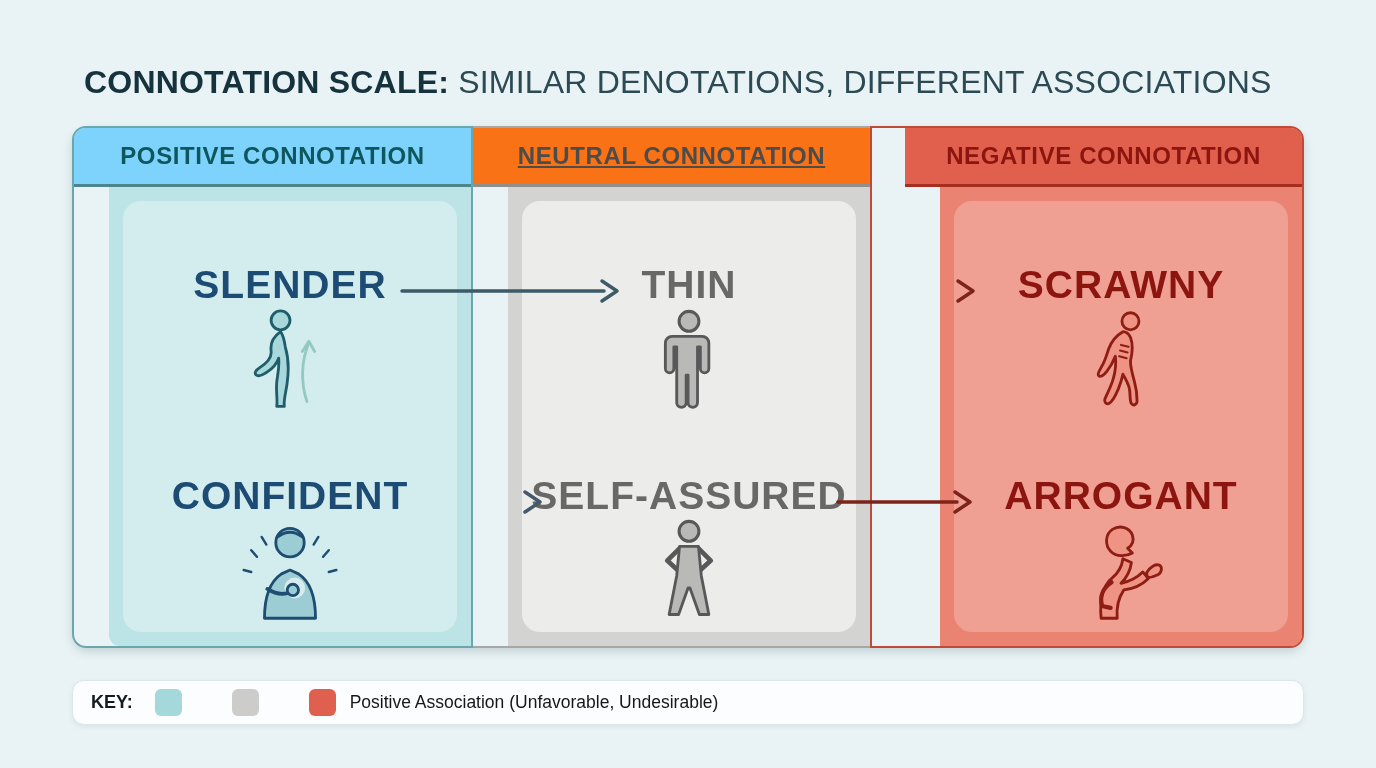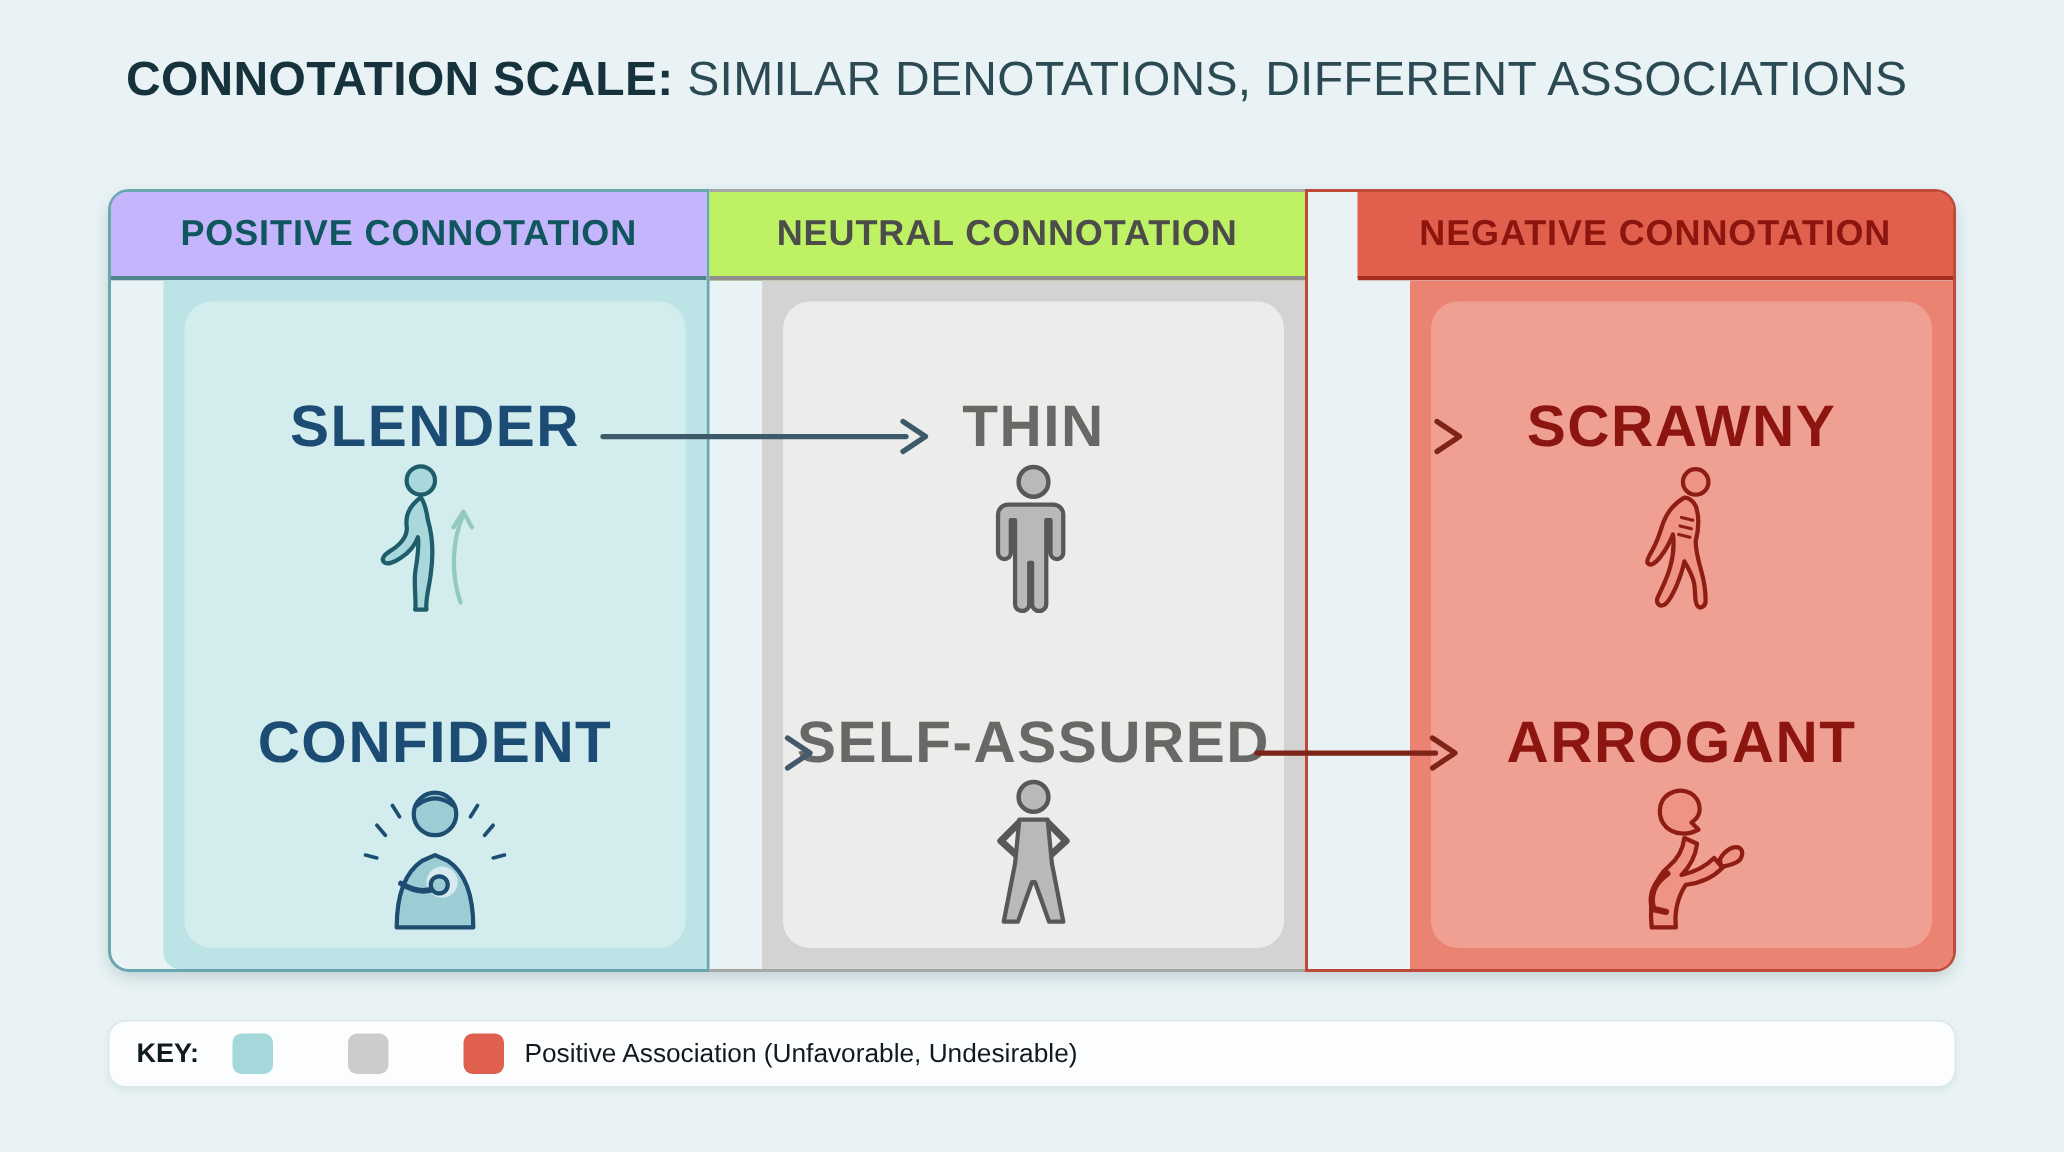--- a/index.html
+++ b/index.html
@@ -7,21 +7,21 @@
     width:1376px;height:768px;
     background:#e9f3f5;
     font-family:"Liberation Sans", sans-serif;
     position:relative;overflow:hidden;
     -webkit-font-smoothing:antialiased;
   }
   .stage{position:absolute;inset:0;}
 
   
   .title{
-    position:absolute;left:84px;top:34px;
+    position:absolute;left:84px;top:64px;
     font-size:32px;letter-spacing:.2px;white-space:nowrap;
     color:#1d3842;
   }
   .title .lead{font-weight:800;color:#16333d;}
   .title .rest{font-weight:500;color:#2c4a54;}
 
   
   .panel{
     position:absolute;left:72px;top:126px;width:1232px;height:522px;
     display:flex;border-radius:16px;
@@ -30,22 +30,22 @@
   .col{flex:1 1 0;display:flex;flex-direction:column;min-width:0;}
   .col.pos{border:2.5px solid #69a7ae;border-radius:14px 0 0 14px;}
   .col.neu{border:2.5px solid #a7a7a5;border-left:none;border-right:none;}
   .col.neg{border:2.5px solid #bf4a38;border-radius:0 14px 14px 0;padding-left:33px;}
 
   .col-header{
     height:56px;flex:0 0 56px;
     display:flex;align-items:center;justify-content:center;
     font-size:24px;font-weight:700;letter-spacing:.6px;
   }
-  .pos .col-header{background:#c4b5fd;color:#0f565e;border-bottom:3px solid #4e858c;border-radius:11px 0 0 0;}
-  .neu .col-header{background:#bef264;color:#4c4c4a;border-bottom:3px solid #8f8f8d;}
+  .pos .col-header{background:#7dd3fc;color:#0f565e;border-bottom:3px solid #4e858c;border-radius:11px 0 0 0;}
+  .neu .col-header{background:#f97316;color:#4c4c4a;border-bottom:3px solid #8f8f8d;text-decoration:underline;}
   .neg .col-header{background:#e0604d;color:#8c150f;border-bottom:3px solid #a52e20;border-radius:0 11px 0 0;}
 
   .col-body{flex:1 1 auto;padding:14px;margin-left:35px;}
   .pos .col-body{background:#bce3e5;border-radius:0 0 0 11px;}
   .neu .col-body{background:#d3d3d1;}
   .neg .col-body{background:#eb8373;border-radius:0 0 11px 0;}
 
   .col-inner{position:relative;height:100%;border-radius:18px;}
   .pos .col-inner{background:#d3edee;}
   .neu .col-inner{background:#ececea;padding-left:23px;}

